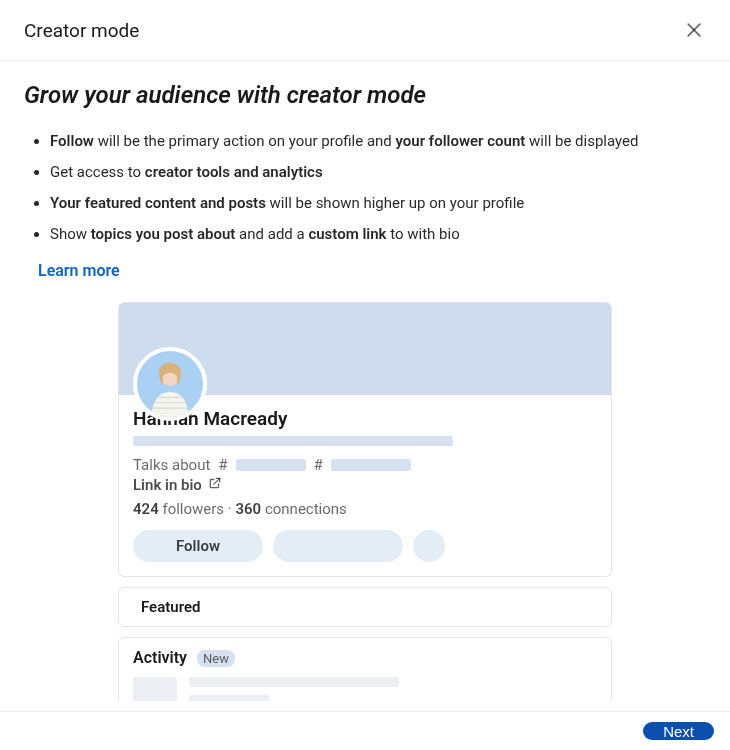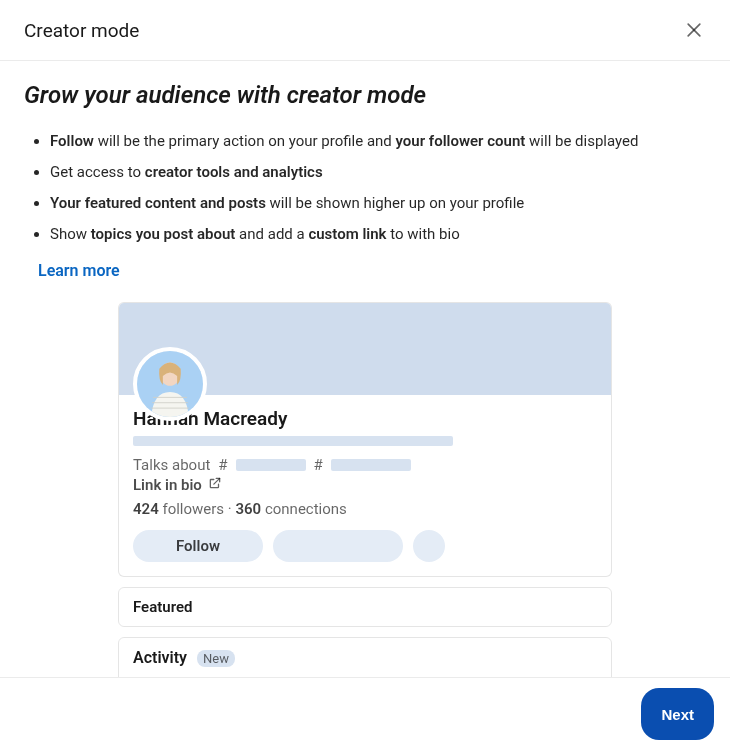--- a/index.html
+++ b/index.html
@@ -160,21 +160,21 @@
     color: rgba(0,0,0,0.75);
   }
   .pill.ghost { width:130px;}
   .circle {
     width:32px; height:32px; border-radius:50%;
     background:#e4ecf6;
   }
   .section-card {
     border:1px solid rgba(0,0,0,0.1);
     border-radius:6px;
-    padding: 10px 14px;
+    padding: 10px 22px;
     margin-bottom:10px;
     font-size:15px;
   }
   .section-title { font-weight:600; color: rgba(0,0,0,0.9);}
   .badge-new {
     background:#d7e2f0;
     color: rgba(0,0,0,0.6);
     font-size:13px;
     font-weight:400;
     padding: 1px 6px;
@@ -199,24 +199,24 @@
     padding: 10px 16px;
     display:flex;
     justify-content:flex-end;
     background:#fff;
   }
   .next-btn {
     background:#0a4eb0;
     color:#fff;
     border:none;
     border-radius:18px;
-    height:52px;
+    height:18px;
     padding: 0 20px;
     font-size:15px;
-    font-weight:700;
+    font-weight:400;
     cursor:pointer;
   }
 </style>
 </head>
 <body>
 
 <div class="modal-header">
   <div class="modal-title">Creator mode</div>
   <button class="close-btn" aria-label="Close">
     <svg width="20" height="20" viewBox="0 0 24 24" fill="none" stroke="currentColor" stroke-width="2" stroke-linecap="round">

